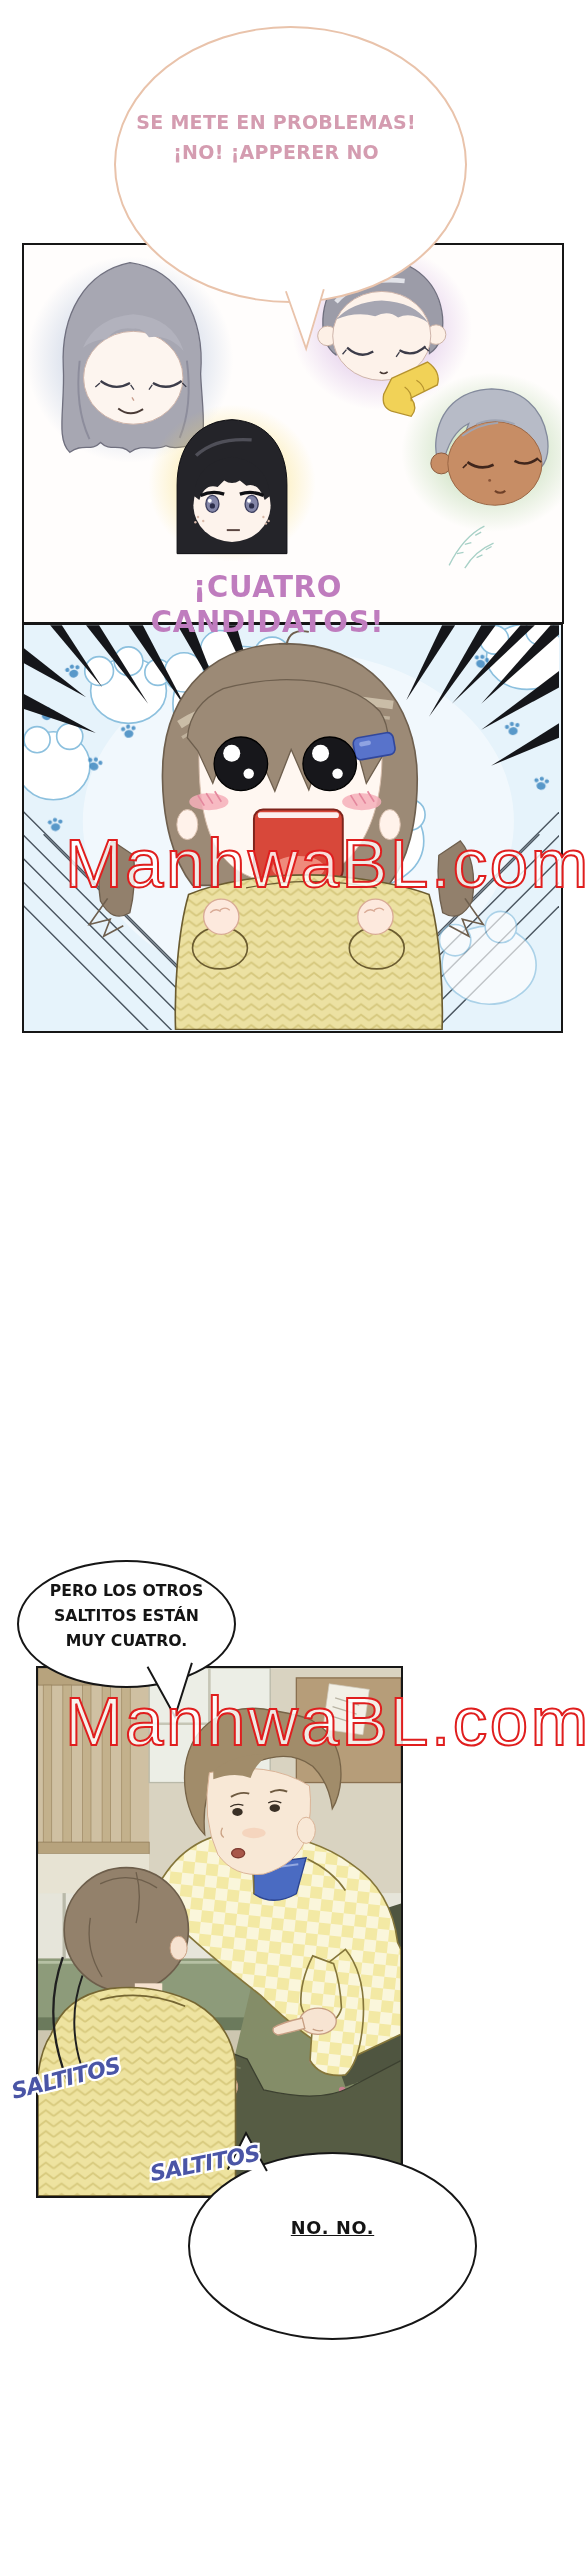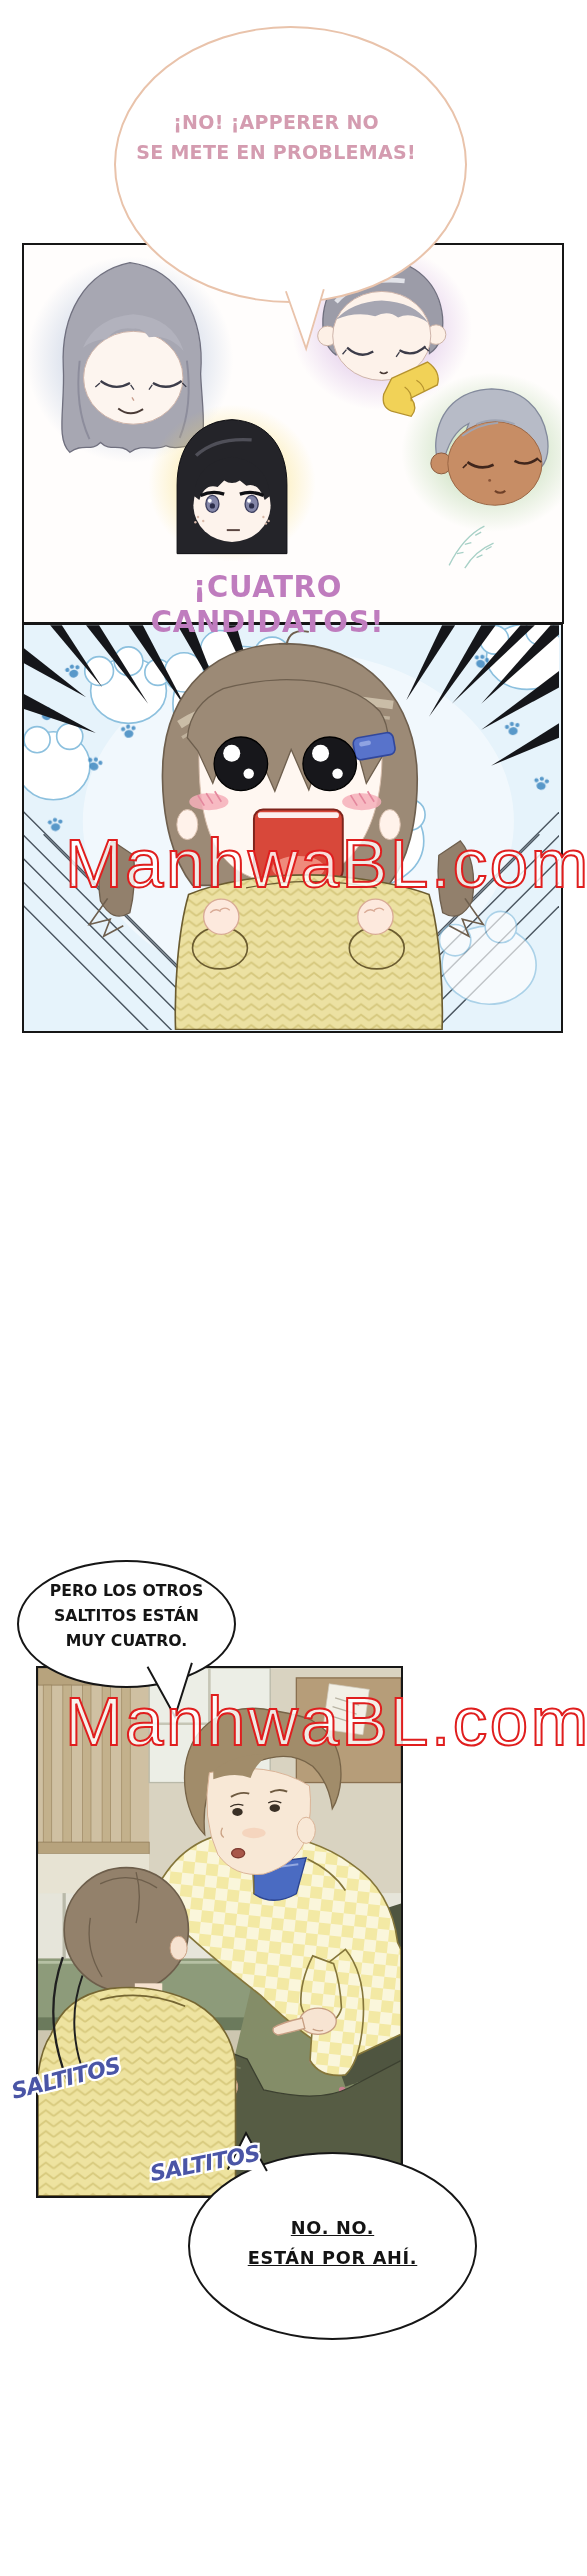--- a/index.html
+++ b/index.html
@@ -127,22 +127,22 @@
           <path d="M34,74 Q50,48 78,36"></path>
         <path d="M22,52 l10,-2 M34,38 l10,-3 M50,24 l9,-5 M52,58 l9,-4 M66,46 l9,-5"></path>
       </g>
     </svg>
   </div>
 
   <div class="caption">¡CUATRO CANDIDATOS!</div>
 
   <div class="bubble bubble-pink b1" style="left:114px;top:26px;width:353px;height:277px;">
     <div class="bubble-text" style="top:79px;left:-14.4px;">
+      <div class="line">SE METE EN PROBLEMAS!</div>
       <div class="line">¡NO! ¡APPERER NO</div>
-      <div class="line">SE METE EN PROBLEMAS!</div>
     </div>
   </div>
   <svg class="tail" style="left:278px;top:286px;" width="55" height="68" viewBox="0 0 84 104">
     <path d="M12,8 L43,96 L70,5" fill="#ffffff" stroke="#e9c3ab" stroke-width="2.8"></path>
   </svg>
 
   <div class="panel" style="left:21.6px;top:623px;width:541px;height:410px;z-index:1;background:#e6f3fb">
     <svg width="535" height="405" viewBox="0 0 819 619">
       <defs>
         <pattern id="knitP" width="24" height="16" patternUnits="userSpaceOnUse">
@@ -422,21 +422,20 @@
   </div>
   <div class="sfx" style="left:143px;top:2137px;transform:rotate(-11deg);">
     <svg width="124" height="52" viewBox="0 0 190 80">
       <text x="95" y="52" text-anchor="middle" font-family="DejaVu Sans, Liberation Sans, sans-serif" font-size="34" font-style="italic" font-weight="bold" fill="#4a55a6" stroke="#ffffff" stroke-width="7" paint-order="stroke" letter-spacing="-1">SALTITOS</text>
     </svg>
   </div>
 
   <div class="bubble bubble-black b3" style="left:188px;top:2152px;width:289px;height:188px;">
     <div class="bubble-text" style="top:59px;">
       <div class="line">NO. NO.</div>
-      <div class="line">ESTÁN POR AHÍ.</div>
     </div>
   </div>
   <svg class="tail" style="left:216px;top:2129px;" width="62" height="46" viewBox="0 0 95 70">
     <path d="M18,62 L46,6 L78,64" fill="#ffffff" stroke="#161616" stroke-width="3"></path>
   </svg>
 
 </div>
 
 
 </body></html>

